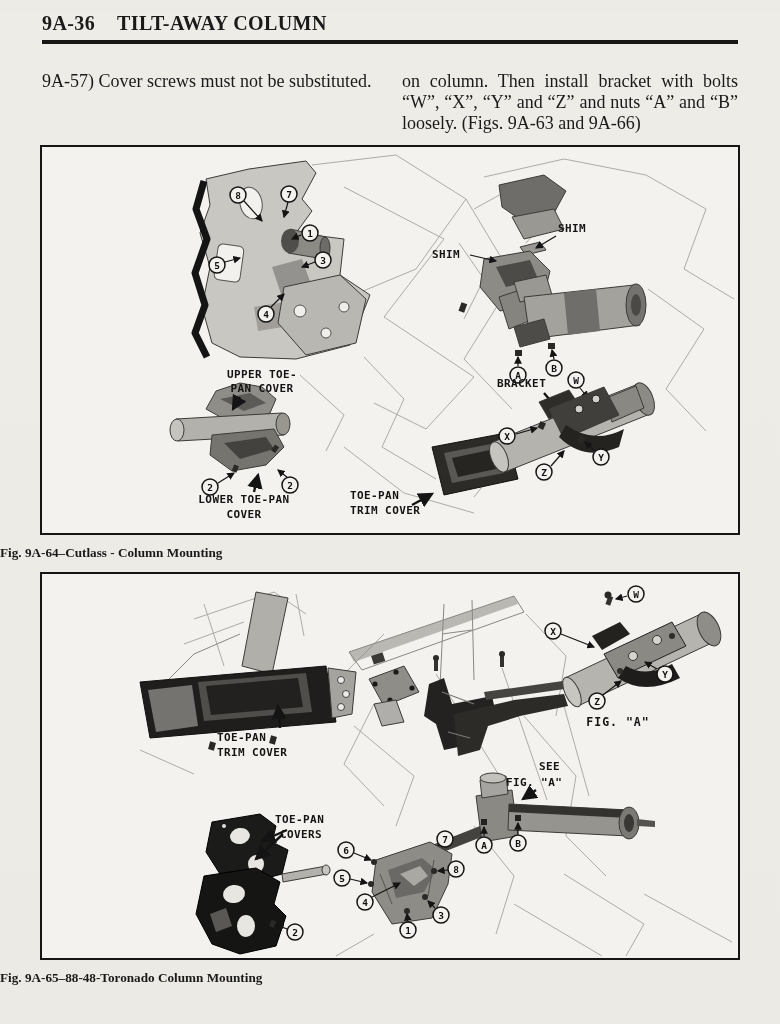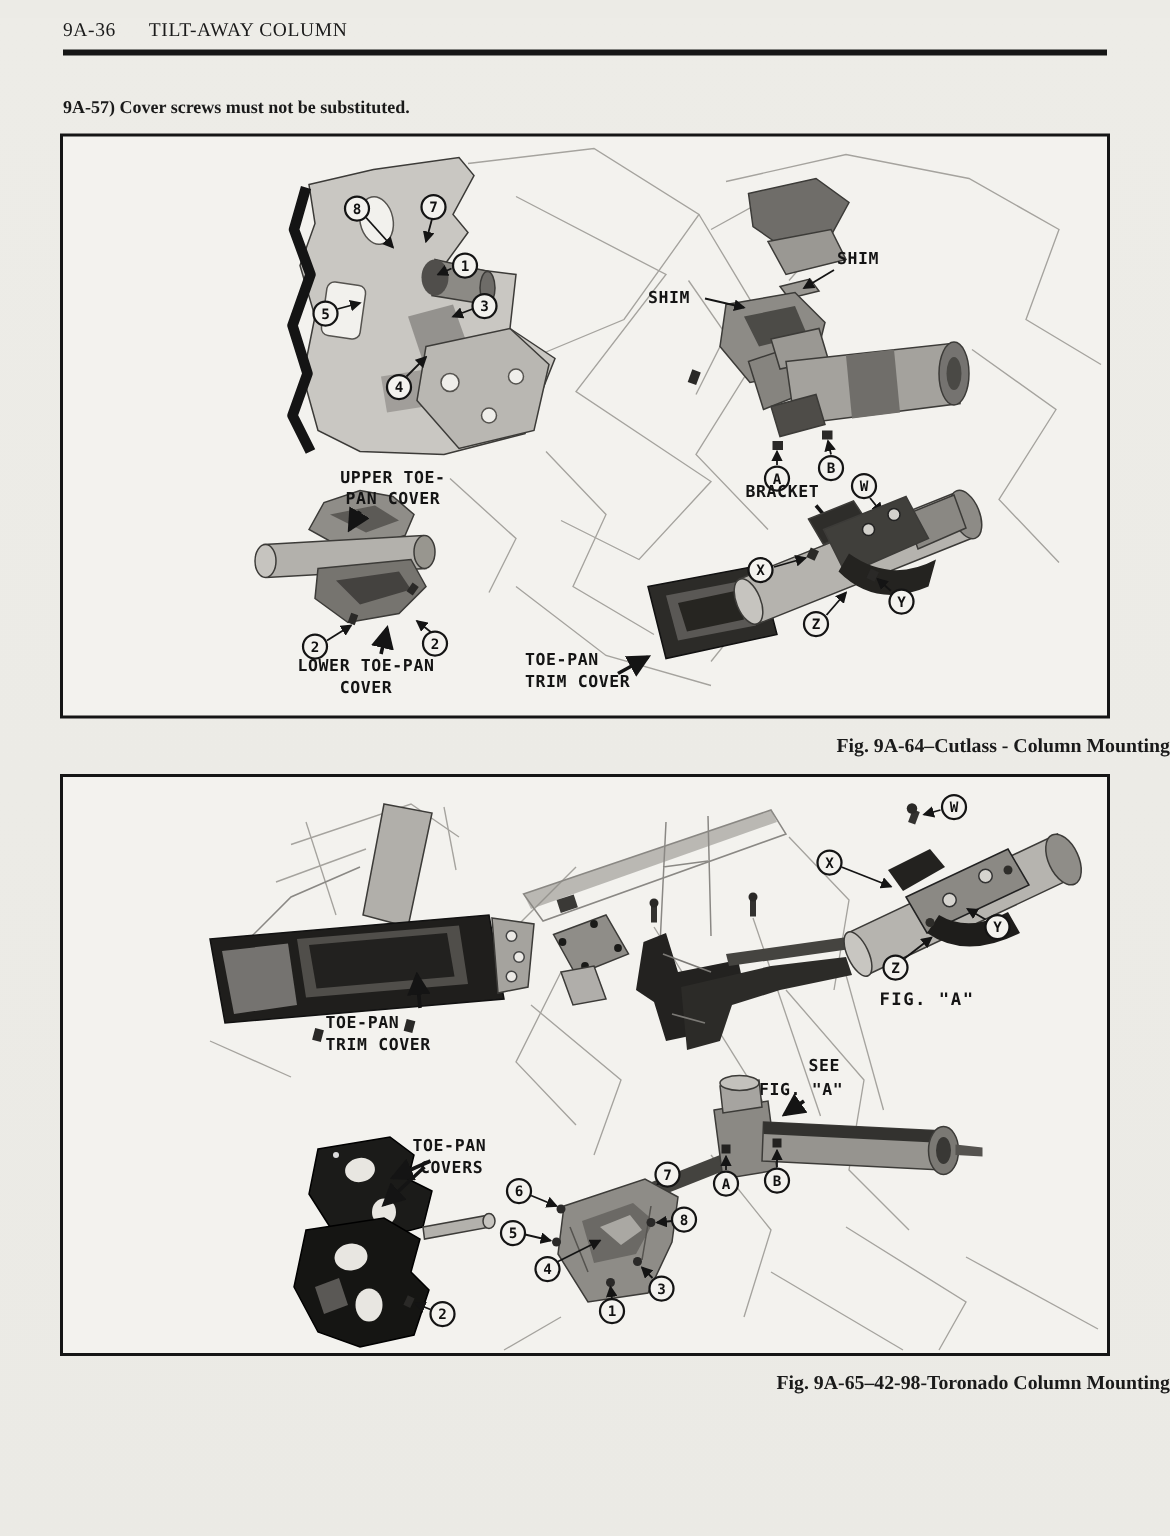--- a/index.html
+++ b/index.html
@@ -4,30 +4,30 @@
 <style>
   html,body{margin:0;padding:0;}
   body{
     width:780px;height:1024px;
     background:#ecebe6;
     font-family:"Liberation Serif", serif;
     color:#1a1a1a;
     overflow:hidden;
   }
   .page{position:relative;width:780px;height:1024px;background:linear-gradient(180deg,#edece7 0%,#ebeae5 100%);}
-  .header{margin:12px 42px 0 42px;font-weight:normal;font-size:13px;letter-spacing:.4px;}
+  .header{margin:12px 42px 0 42px;font-weight:bold;font-size:20px;letter-spacing:.4px;}
   .pagenum{margin-right:22px;}
   .rule{margin:5px 42px 0 42px;height:3.5px;background:#161616;}
   .cols{display:flex;gap:24px;margin:27px 42px 0 42px;}
-  .col{flex:1;font-size:12px;line-height:1.17;text-align:justify;font-weight:bold;}
+  .col{flex:1;font-size:18px;line-height:1.17;text-align:justify;}
   .col p{margin:0;}
   .col p.ind{text-indent:1.9em;}
   .figure{margin:11px 40px 0 40px;border:2px solid #151515;background:#f3f2ee;}
   .figure svg{display:block;}
-  .caption{margin:10px 0 9px 0;text-align:right;font-weight:bold;font-size:13.2px;}
+  .caption{margin:10px 0 9px 0;text-align:left;font-weight:bold;font-size:13.2px;}
   
   .lbl{font:bold 11px "DejaVu Sans Mono", monospace;fill:#141414;letter-spacing:.4px;}
   .figa{font:bold 11.5px "DejaVu Sans Mono", monospace;fill:#141414;letter-spacing:1px;}
   .co{fill:#f3f2ee;stroke:#141414;stroke-width:1.5;}
   .cot{font:bold 9.5px "DejaVu Sans Mono", monospace;fill:#111;text-anchor:middle;}
   .ldr{stroke:#141414;stroke-width:1.2;fill:none;}
   .ldr2{stroke:#141414;stroke-width:2.4;fill:none;}
   .sk{stroke:#a5a39e;stroke-width:.9;fill:none;}
   .sk2{stroke:#8a8884;stroke-width:1;fill:none;}
   .ol{stroke:#3c3b38;stroke-width:1;}
@@ -40,20 +40,21 @@
   <div class="header">
     <span class="pagenum">9A-36</span><span class="ptitle">TILT-AWAY COLUMN</span>
   </div>
   <div class="rule"></div>
 
   <div class="cols">
     <div class="col">
       <p>9A-57) Cover screws must not be substituted.</p>
     </div>
     <div class="col">
+      <p>on column. Then install bracket with bolts “W”, “X”, “Y” and “Z” and nuts “A” and “B” loosely. (Figs. 9A-63 and 9A-66)</p>
     </div>
   </div>
 
   <div class="figure">
     <svg width="696" height="386" viewBox="0 0 692 386">
       <defs>
         <marker id="ah1" viewBox="0 0 10 10" refX="8.5" refY="5" markerWidth="6.5" markerHeight="6.5" orient="auto-start-reverse">
           <path d="M0,0 L10,5 L0,10 z" fill="#141414"></path>
         </marker>
       </defs>
@@ -451,15 +452,15 @@
         <circle class="co" cx="397" cy="341" r="8"></circle>
           <text class="cot" x="397" y="344.5">3</text>
       </g>
       <g>
         <path class="ldr" d="M364,348 L363,340" marker-end="url(#ah2)"></path>
         <circle class="co" cx="364" cy="356" r="8"></circle>
           <text class="cot" x="364" y="359.5">1</text>
       </g>
     </svg>
   </div>
-  <p class="caption">Fig. 9A-65–42-98-Toronado Column Mounting</p>
+  <p class="caption">Fig. 9A-65–88-48-Toronado Column Mounting</p>
 
 </div>
 
 </body></html>

